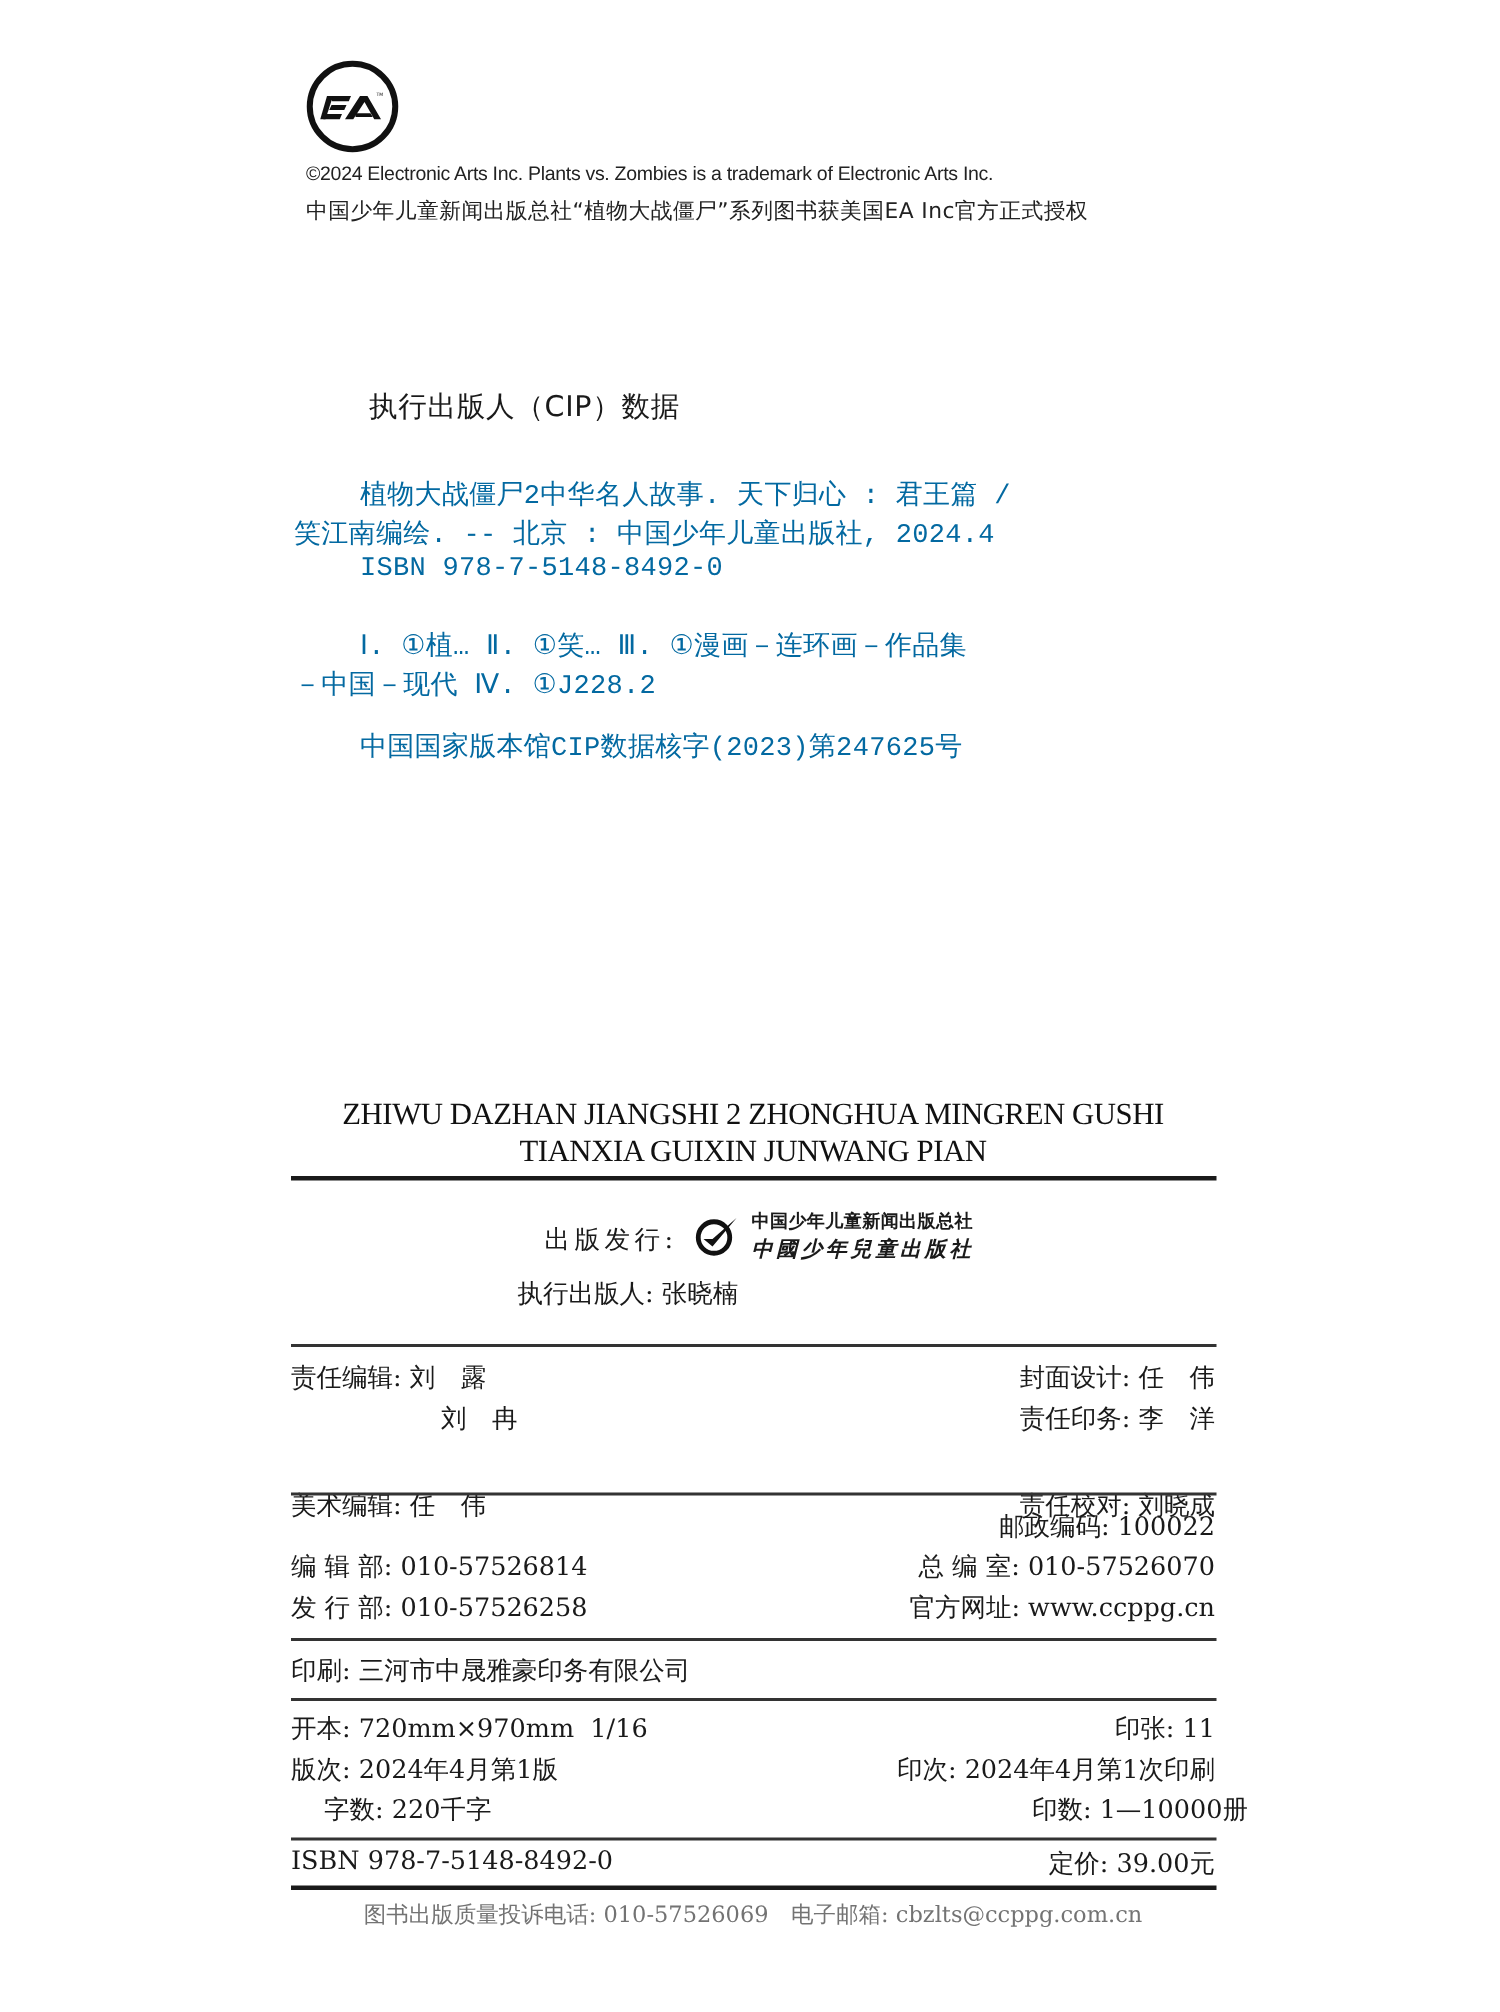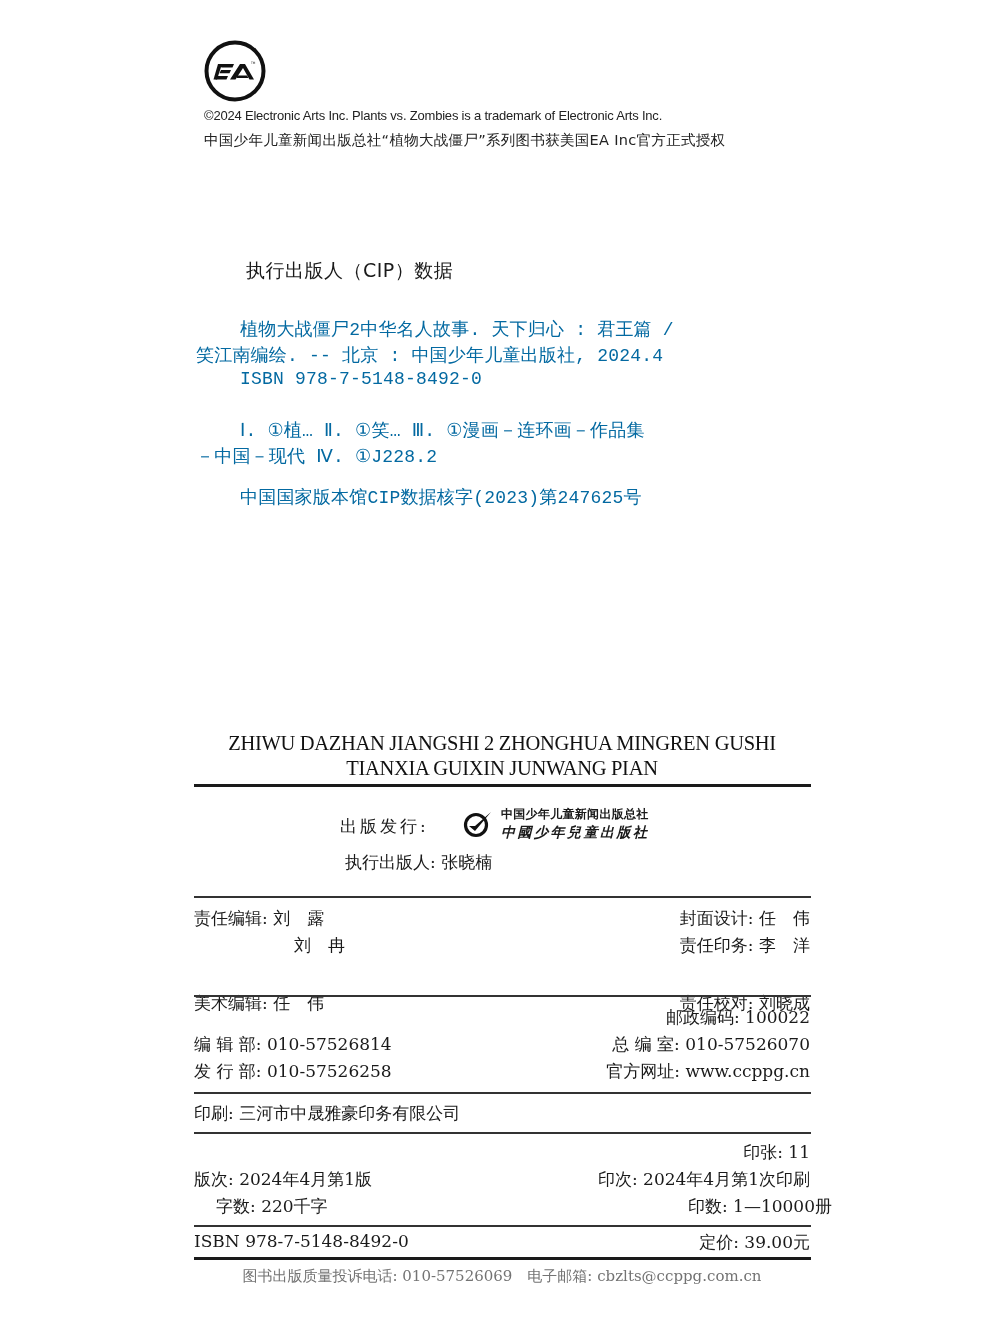--- a/index.html
+++ b/index.html
@@ -36,21 +36,21 @@
   .rule { position: absolute; left: 194px; width: 617px; background: #1a1a1a; }
   .rule-thick { top: 784px; height: 3px; }
   .rule-thin-1 { top: 896px; height: 1.5px; background: #333; }
   .rule-thin-2 { top: 995px; height: 1.5px; background: #333; }
   .rule-thin-3 { top: 1092px; height: 1.5px; background: #333; }
   .rule-thin-4 { top: 1132px; height: 1.5px; background: #333; }
   .rule-thin-5 { top: 1225px; height: 1.5px; background: #333; }
   .rule-thick-2 { top: 1257px; height: 2.5px; }
 
   .lbl { font-size: 17px; color: #1a1a1a; }
-  .pub-label { left: 340px; top: 815px; letter-spacing: 3px; }
+  .pub-label { left: 363px; top: 815px; letter-spacing: 3px; }
   .pub-logo { position: absolute; left: 463px; top: 809px; width: 30px; height: 30px; }
   .pub-name-1 { left: 501px; top: 806px; font-size: 12px; font-weight: bold; letter-spacing: 0.3px; }
   .pub-name-2 { left: 501px; top: 824px; font-size: 14px; font-weight: bold; letter-spacing: 2.5px; font-style: italic; text-align: center; }
   .exec-label { left: 345px; top: 851px; }
 
   .row { position: absolute; left: 194px; width: 616px; height: 26px; font-size: 17px; }
   .row .l { position: absolute; left: 0; top: 0; white-space: nowrap; }
   .row .r { position: absolute; right: 0; top: 0; white-space: nowrap; text-align: right; }
 
   .footer-line { left: 194px; width: 616px; top: 1267px; text-align: center; font-size: 15px; color: #737373; }
@@ -130,20 +130,21 @@
 
 <div class="rule rule-thin-3"></div>
 
 <div class="row serif" style="top: 1102px;">
   <div class="l"><span>印刷:</span> <span>三河市中晟雅豪印务有限公司</span></div>
 </div>
 
 <div class="rule rule-thin-4"></div>
 
 <div class="row serif" style="top: 1141px;">
+  <div class="l"><span>开本:</span> <span style="white-space: pre;">720mm×970mm  1/16</span></div>
   <div class="r"><span>印张:</span> <span>11</span></div>
 </div>
 <div class="row serif" style="top: 1168px;">
   <div class="l"><span>版次:</span> <span>2024年4月第1版</span></div>
   <div class="r"><span>印次:</span> <span>2024年4月第1次印刷</span></div>
 </div>
 <div class="row serif" style="top: 1195px; margin-left: 22px;">
   <div class="l"><span>字数:</span> <span>220千字</span></div>
   <div class="r"><span>印数:</span> <span>1—10000册</span></div>
 </div>

